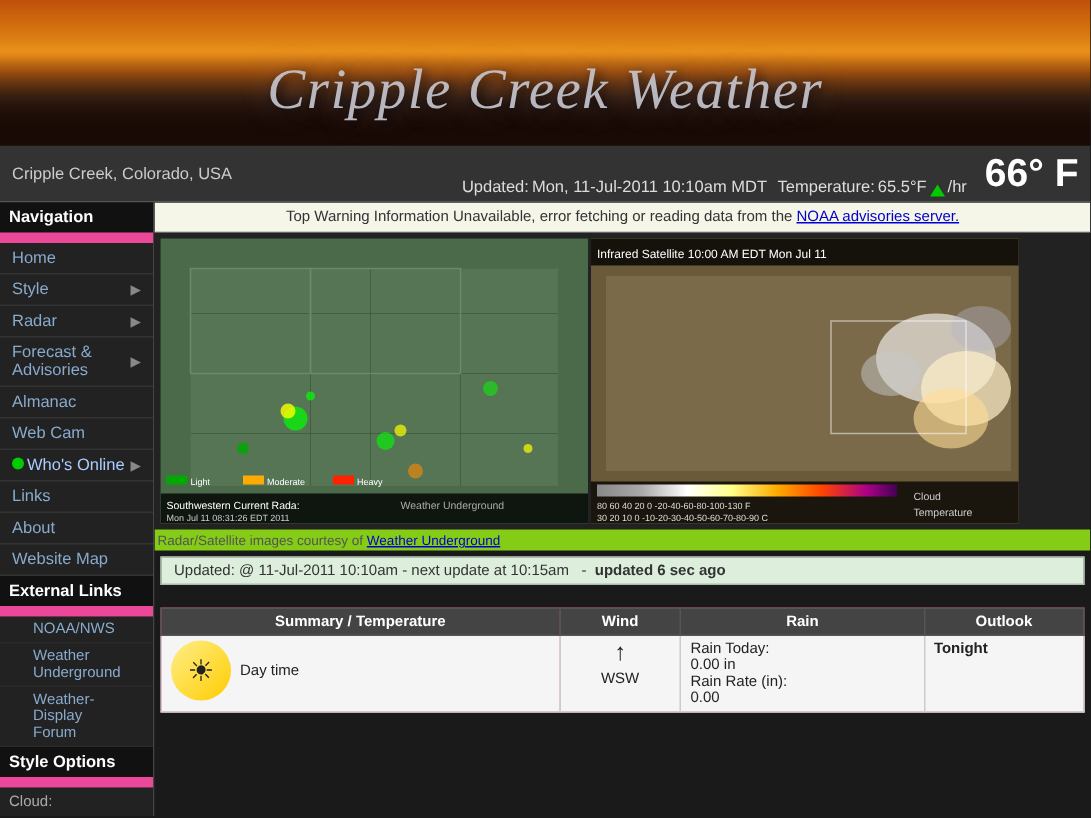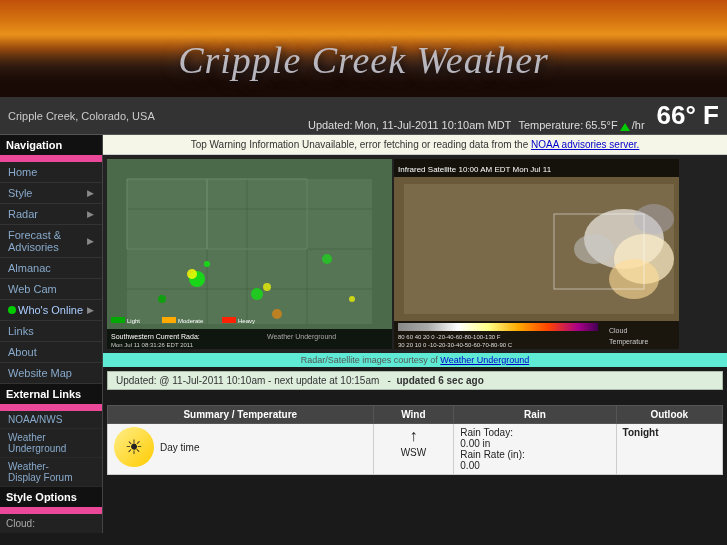--- a/index.html
+++ b/index.html
@@ -145,22 +145,21 @@
       height: 190px;
     }
     #satellite-map {
       width: 285px;
       height: 190px;
       background: #5a4a30;
     }
 
     
     #radar-courtesy {
-      background: #5eead4;
-      text-align: center;
+      background: #84cc16;
       font-size: 9px;
       color: #555;
       padding: 2px;
     }
     #radar-courtesy a { color: #0000cc; }
 
     
     #weather-update-bar {
       background: #ddeedd;
       border: 1px solid #aabbaa;
@@ -189,21 +188,21 @@
       border: 1px solid #ccc;
       padding: 3px 6px;
       color: #222;
       background: #f5f5f5;
       vertical-align: top;
     }
 
     
     .sidebar-link {
       display: block;
-      padding: 3px 8px;
+      padding: 3px 22px;
       color: #88aacc;
       font-size: 10px;
       text-decoration: none;
       border-bottom: 1px solid #2a2a2a;
       cursor: pointer;
     }
 
     .style-section {
       padding: 4px 6px;
       font-size: 10px;

